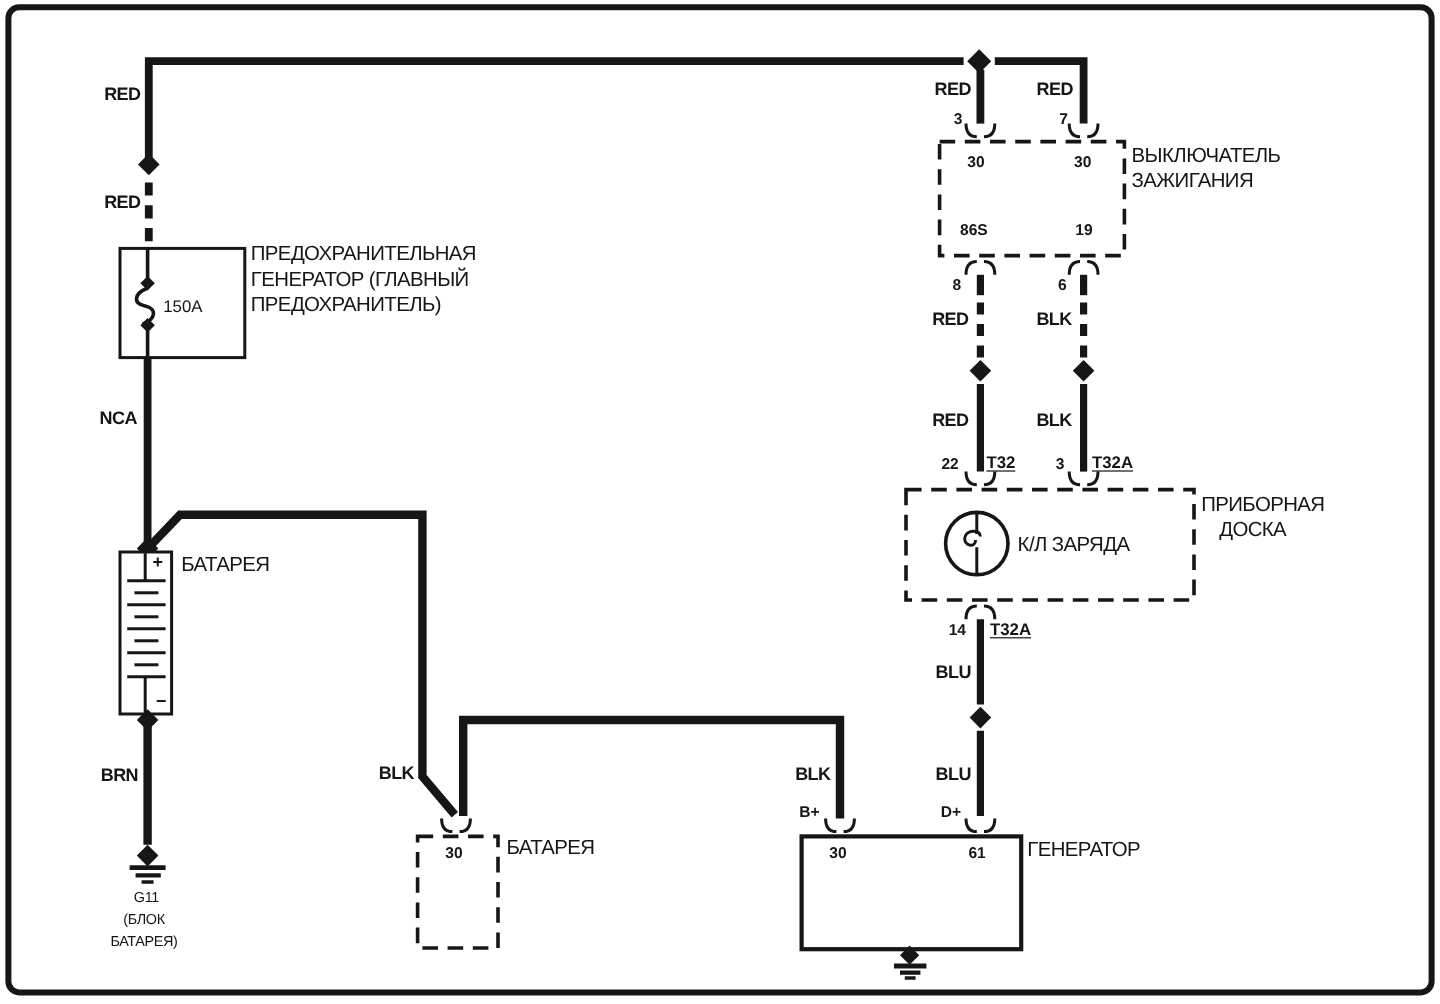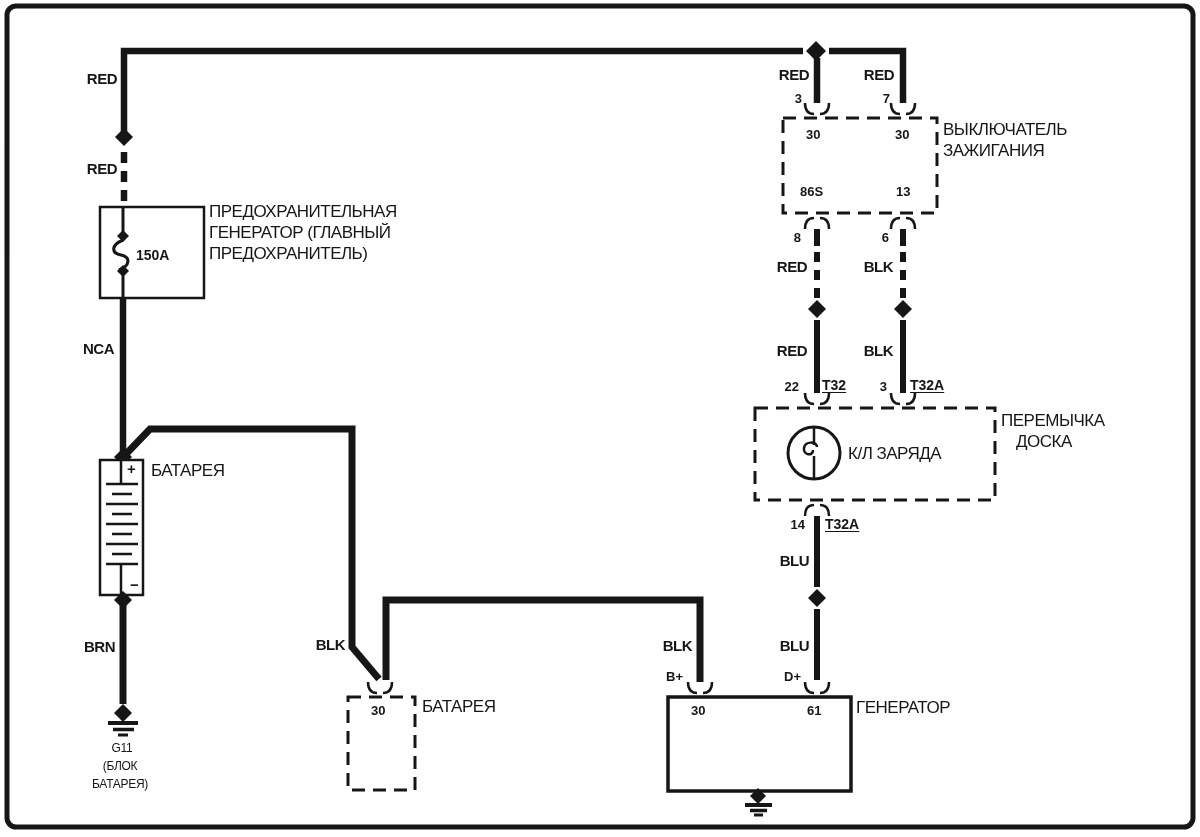--- a/index.html
+++ b/index.html
@@ -16,21 +16,21 @@
     color:#161616;
     white-space:nowrap;
     font-family:"Liberation Sans", sans-serif;
   }
   .wire{font-size:15px;font-weight:bold;letter-spacing:-0.5px;}
   .pin{font-size:13px;font-weight:bold;}
   .conn{font-size:14px;font-weight:bold;text-decoration:underline;text-underline-offset:2px;text-align:center;}
   .name{font-size:17px;font-weight:normal;letter-spacing:-0.5px;line-height:21px;}
   .gnd{font-size:12px;font-weight:normal;letter-spacing:-0.3px;}
   .sym{font-size:15px;font-weight:bold;}
-  .rate{font-size:14px;font-weight:bold;text-align:right;}
+  .rate{font-size:14px;font-weight:normal;text-align:right;}
   .ra{transform:translateX(-100%);}
   .ca{transform:translateX(-50%);}
 </style>
 </head>
 <body>
 
 <div id="stage">
 
   <svg id="wires" viewBox="0 0 1200 837" xmlns="http://www.w3.org/2000/svg" fill="none" stroke="#161616" stroke-linecap="butt" stroke-linejoin="miter">
 
@@ -158,34 +158,34 @@
   <div class="t pin" style="left:784px;top:669px">D+</div>
   <div class="t wire ra" style="left:809px;top:637px">BLU</div>
 
   <div class="t wire ra" style="left:809px;top:66px">RED</div>
   <div class="t wire ra" style="left:894px;top:66px">RED</div>
   <div class="t pin ra" style="left:802px;top:91px">3</div>
   <div class="t pin ra" style="left:890px;top:91px">7</div>
   <div class="t pin" style="left:806px;top:127px">30</div>
   <div class="t pin" style="left:895px;top:127px">30</div>
   <div class="t pin" style="left:800px;top:184px">86S</div>
-  <div class="t pin" style="left:896px;top:184px">13</div>
+  <div class="t pin" style="left:896px;top:184px">19</div>
   <div class="t name" style="left:943px;top:119px">ВЫКЛЮЧАТЕЛЬ</div>
   <div class="t name" style="left:943px;top:140px">ЗАЖИГАНИЯ</div>
   <div class="t pin ra" style="left:801px;top:230px">8</div>
   <div class="t pin ra" style="left:889px;top:230px">6</div>
   <div class="t wire ra" style="left:807px;top:258px">RED</div>
   <div class="t wire ra" style="left:893px;top:258px">BLK</div>
   <div class="t wire ra" style="left:807px;top:342px">RED</div>
   <div class="t wire ra" style="left:893px;top:342px">BLK</div>
 
   <div class="t pin ra" style="left:799px;top:379px">22</div>
   <div class="t conn" style="left:822px;top:377px">T32</div>
   <div class="t pin ra" style="left:887px;top:379px">3</div>
   <div class="t conn" style="left:910px;top:377px">T32A</div>
   <div class="t name" style="left:848px;top:443px">К/Л ЗАРЯДА</div>
-  <div class="t name" style="left:1001px;top:410px">ПЕРЕМЫЧКА</div>
+  <div class="t name" style="left:1001px;top:410px">ПРИБОРНАЯ</div>
   <div class="t name" style="left:1016px;top:431px">ДОСКА</div>
   <div class="t pin ra" style="left:805px;top:517px">14</div>
   <div class="t conn" style="left:825px;top:516px">T32A</div>
   <div class="t wire ra" style="left:809px;top:552px">BLU</div>
 
 </div>
 
 </body></html>

